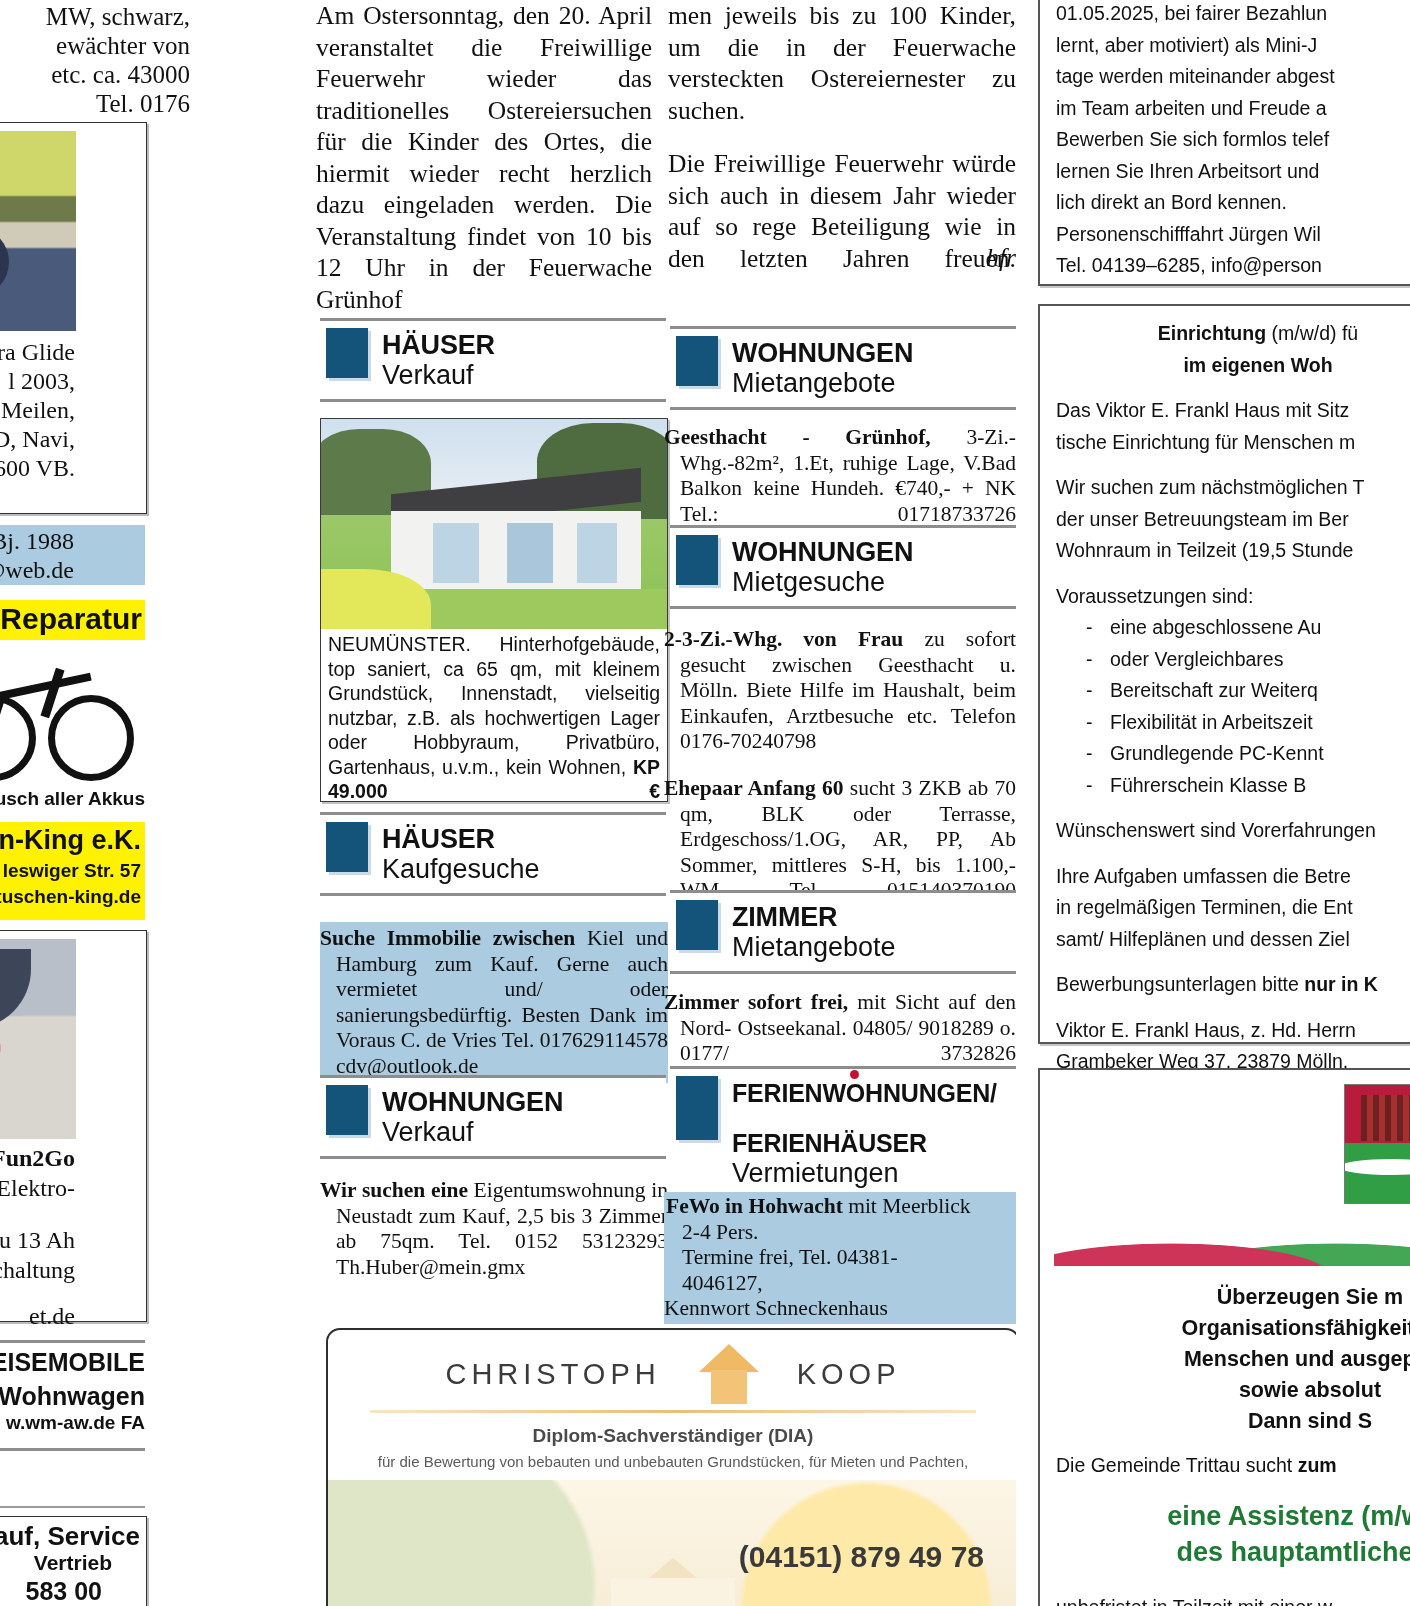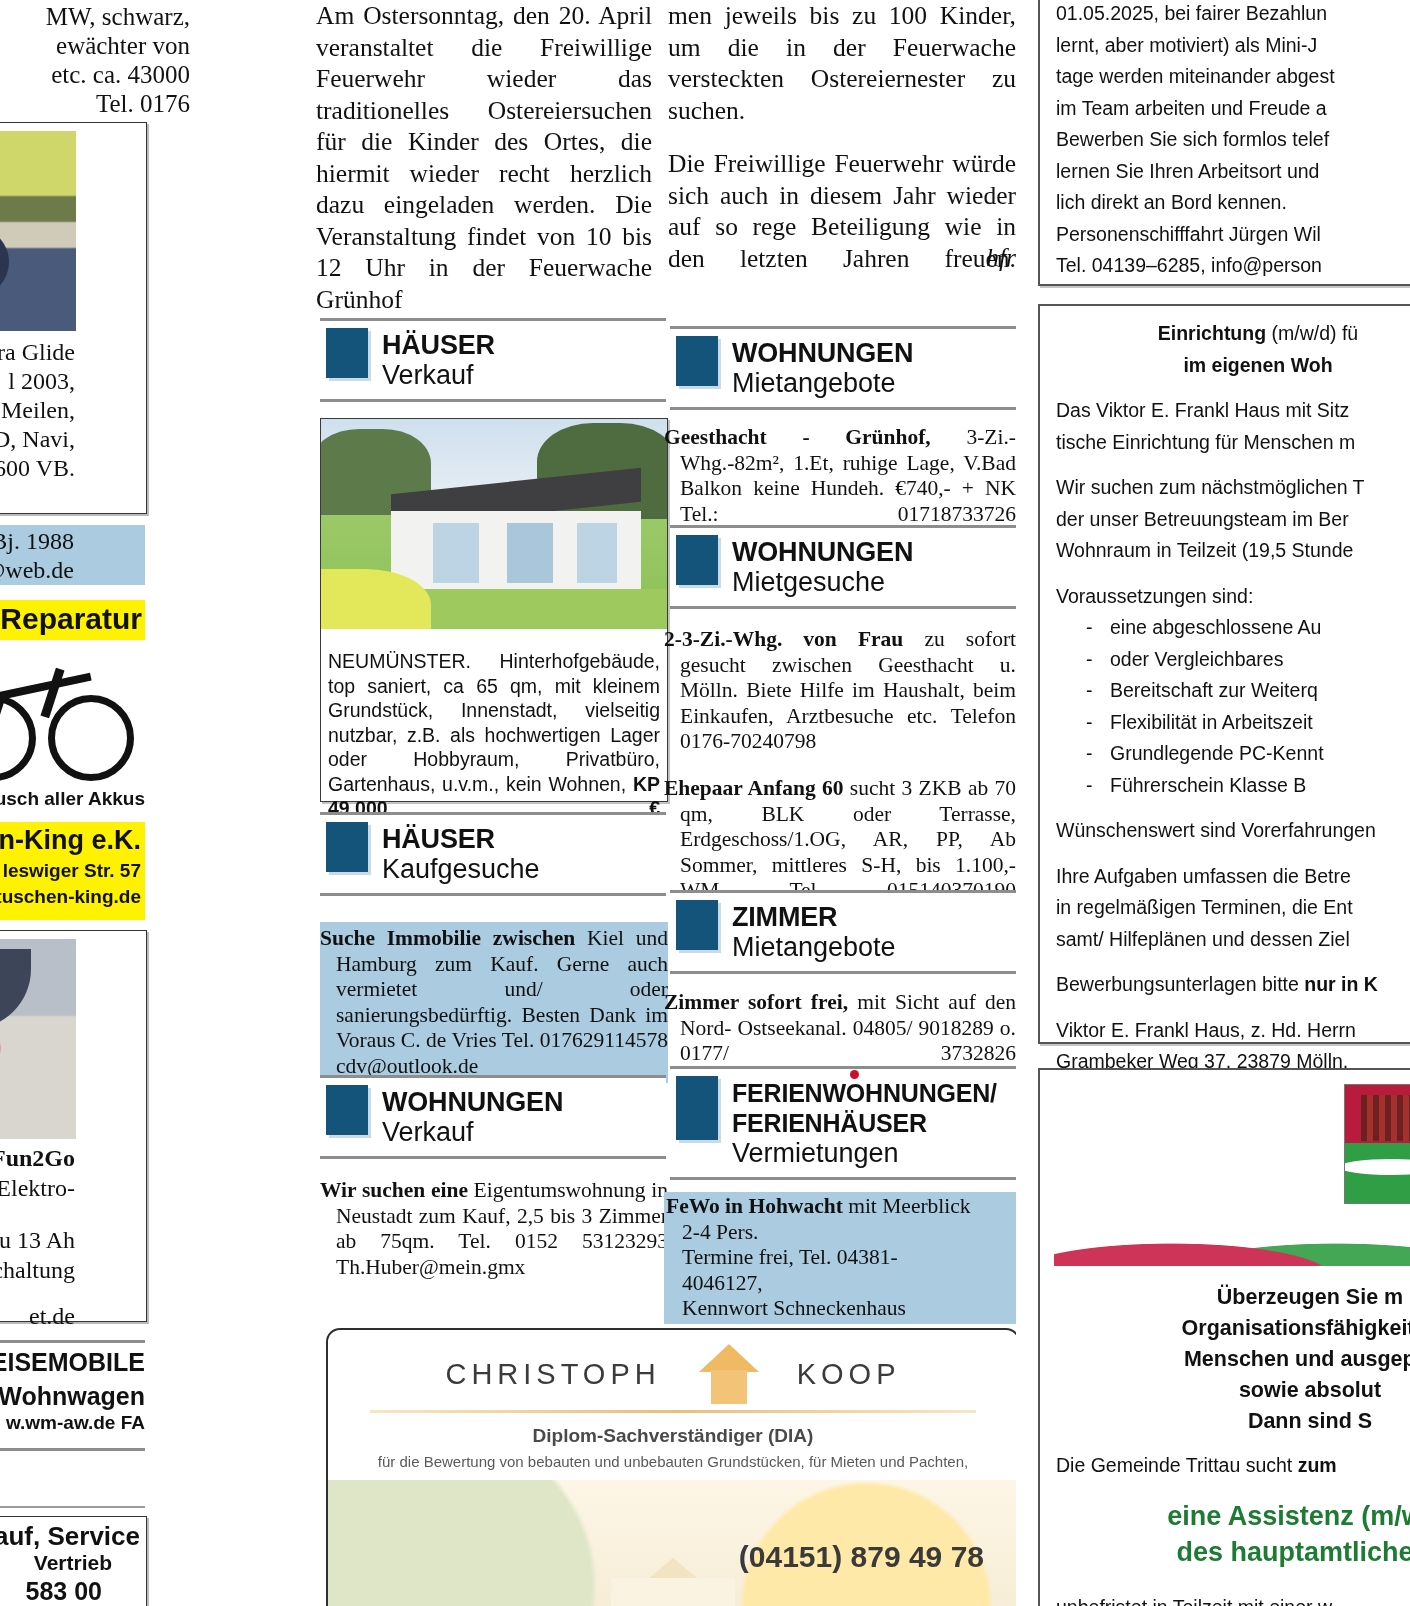--- a/index.html
+++ b/index.html
@@ -30,21 +30,21 @@
   .reddot{position:absolute;width:9px;height:9px;border-radius:50%;background:#c8102e;}
 
   .ad{font-family:"Liberation Serif",serif;font-size:21.5px;line-height:25.5px;}
   .ad b{font-weight:bold;}
   .ad .body{text-indent:-16px;padding-left:16px;text-align:justify;text-align-last:justify;}
   .hl{background:#abcbe0;}
 
   
   .houseframe{border:1px solid #3a3a3a;box-shadow:2px 2px 0 #c2c2c2;background:#fff;}
   .housepic{position:relative;overflow:hidden;background:linear-gradient(#bcd7ea 0%,#cfe3f1 38%,#9dc96a 39%,#8cc155 100%);}
-  .housetxt{font-family:"Liberation Sans",sans-serif;font-size:19.5px;line-height:24.5px;padding:20px 7px 7px 7px;text-align:justify;text-align-last:justify;}
+  .housetxt{font-family:"Liberation Sans",sans-serif;font-size:19.5px;line-height:24.5px;padding:3px 7px 7px 7px;text-align:justify;text-align-last:justify;}
 
   
   .koop{position:relative;border:2px solid #2f2f2f;border-radius:14px;background:#fff;overflow:hidden;box-shadow:2px 2px 0 #c9c9c9;}
   .koop .names{display:flex;align-items:center;justify-content:center;gap:38px;padding-top:14px;}
   .koop .nm{font-family:"Liberation Sans",sans-serif;font-size:29px;letter-spacing:5px;color:#3b3b3b;}
   .koop .line{height:3px;background:linear-gradient(90deg,#f7e6c4,#e8bf7a,#f7e6c4);margin:6px 42px 0 42px;}
   .koop .sub1{text-align:center;font-family:"Liberation Sans",sans-serif;font-weight:bold;font-size:19px;color:#4a4a4a;margin-top:12px;}
   .koop .sub2{text-align:center;font-family:"Liberation Sans",sans-serif;font-size:15px;color:#5a5a5a;line-height:21px;margin-top:4px;}
   .koop .phone{position:absolute;right:34px;bottom:56px;font-family:"Liberation Sans",sans-serif;font-weight:bold;font-size:30px;color:#3a3a3a;}
   .koop .scene{position:absolute;left:0;right:0;bottom:0;height:150px;background:
@@ -270,31 +270,31 @@
 
     <div class="ad" style="position:absolute;left:348px;top:990px;width:352px;">
       <div class="body"><b>Zimmer sofort frei,</b> <span>mit Sicht auf den Nord- Ostseekanal. 04805/ 9018289 o. 0177/ 3732826</span></div>
     </div>
 
     <div class="cathead" style="position:absolute;left:354px;top:1066px;width:346px;">
       <div class="sq" style="height:64px;"></div>
       <div class="reddot" style="left:180px;top:1px;"></div>
       <div class="txt">
         <div class="t1" style="font-size:25px;">FERIENWOHNUNGEN/</div>
-        <div class="t1" style="font-size:25px;">FERIENHÄUSER</div>
+        <div class="t1" style="font-size:25px;margin-top:20px;">FERIENHÄUSER</div>
         <div class="t2">Vermietungen</div>
       </div>
     </div>
 
     <div class="ad hl" style="position:absolute;left:348px;top:1192px;width:352px;padding:2px 0;">
       <div style="padding-left:2px;"><b>FeWo in Hohwacht</b> <span>mit Meerblick</span></div>
       <div style="padding-left:18px;">2-4 Pers.</div>
       <div style="padding-left:18px;">Termine           frei,         Tel.       04381-</div>
       <div style="padding-left:18px;">4046127,</div>
-      <div style="padding-left:18px;">Kennwort Schneckenhaus</div>
+      <div style="">Kennwort Schneckenhaus</div>
     </div>
 
     <div class="koop" style="position:absolute;left:10px;top:1328px;width:690px;height:300px;">
       <div class="names">
         <div class="nm">CHRISTOPH</div>
         <div style="position:relative;width:60px;height:60px;">
           <div style="position:absolute;left:50%;top:0;transform:translateX(-50%);width:0;height:0;border-left:30px solid transparent;border-right:30px solid transparent;border-bottom:28px solid #f0b963;"></div>
           <div style="position:absolute;left:50%;top:26px;transform:translateX(-50%);width:36px;height:34px;background:#f3c478;"></div>
         </div>
         <div class="nm">KOOP</div>

